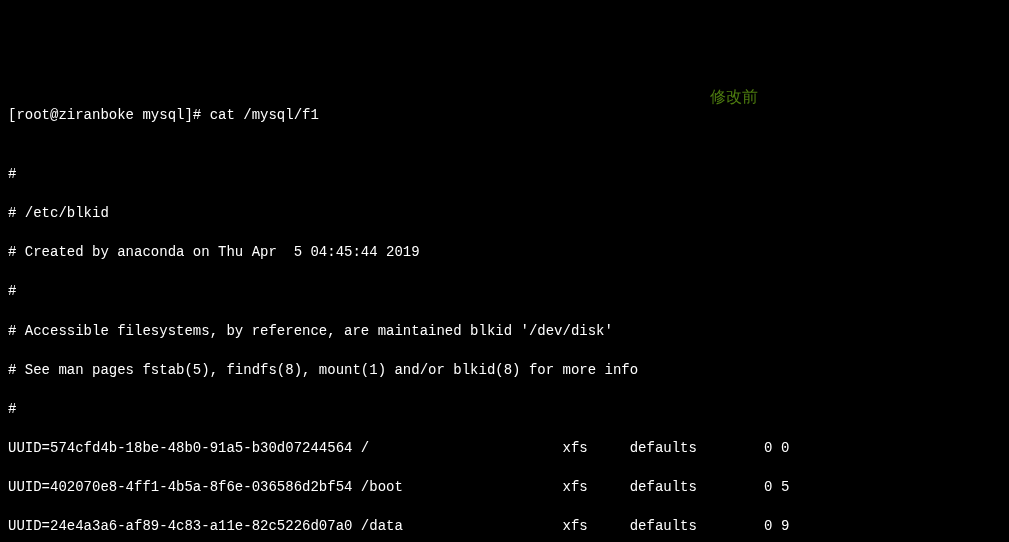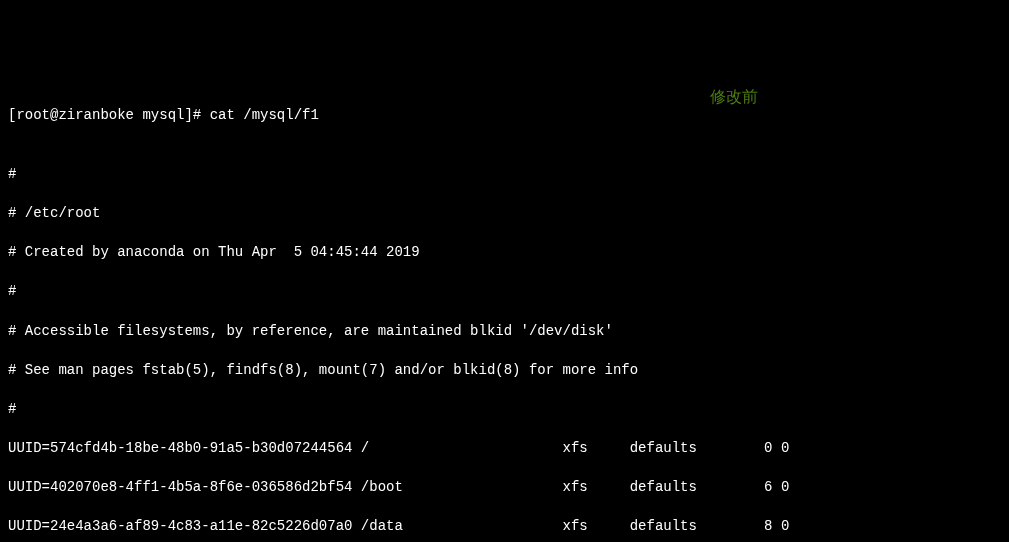--- a/index.html
+++ b/index.html
@@ -33,29 +33,29 @@
   </style>
 </head>
 <body>
 
 
 
 <span class="red-label">修改前</span>
 <span class="line">[root@ziranboke mysql]# cat /mysql/f1</span>
 <span class="line"></span>
 <span class="line">#</span>
-<span class="line"># /etc/root</span>
+<span class="line"># /etc/blkid</span>
 <span class="line"># Created by anaconda on Thu Apr  5 04:45:44 2019</span>
 <span class="line">#</span>
 <span class="line"># Accessible filesystems, by reference, are maintained blkid '/dev/disk'</span>
-<span class="line"># See man pages fstab(5), findfs(8), mount(7) and/or blkid(8) for more info</span>
+<span class="line"># See man pages fstab(5), findfs(8), mount(1) and/or blkid(8) for more info</span>
 <span class="line">#</span>
 <span class="line">UUID=574cfd4b-18be-48b0-91a5-b30d07244564 /                       xfs     defaults        0 0</span>
-<span class="line">UUID=402070e8-4ff1-4b5a-8f6e-036586d2bf54 /boot                   xfs     defaults        6 0</span>
-<span class="line">UUID=24e4a3a6-af89-4c83-a11e-82c5226d07a0 /data                   xfs     defaults        8 0</span>
+<span class="line">UUID=402070e8-4ff1-4b5a-8f6e-036586d2bf54 /boot                   xfs     defaults        0 5</span>
+<span class="line">UUID=24e4a3a6-af89-4c83-a11e-82c5226d07a0 /data                   xfs     defaults        0 9</span>
 
 
 <span class="line"></span>
 
 
 
 
 
 
 

